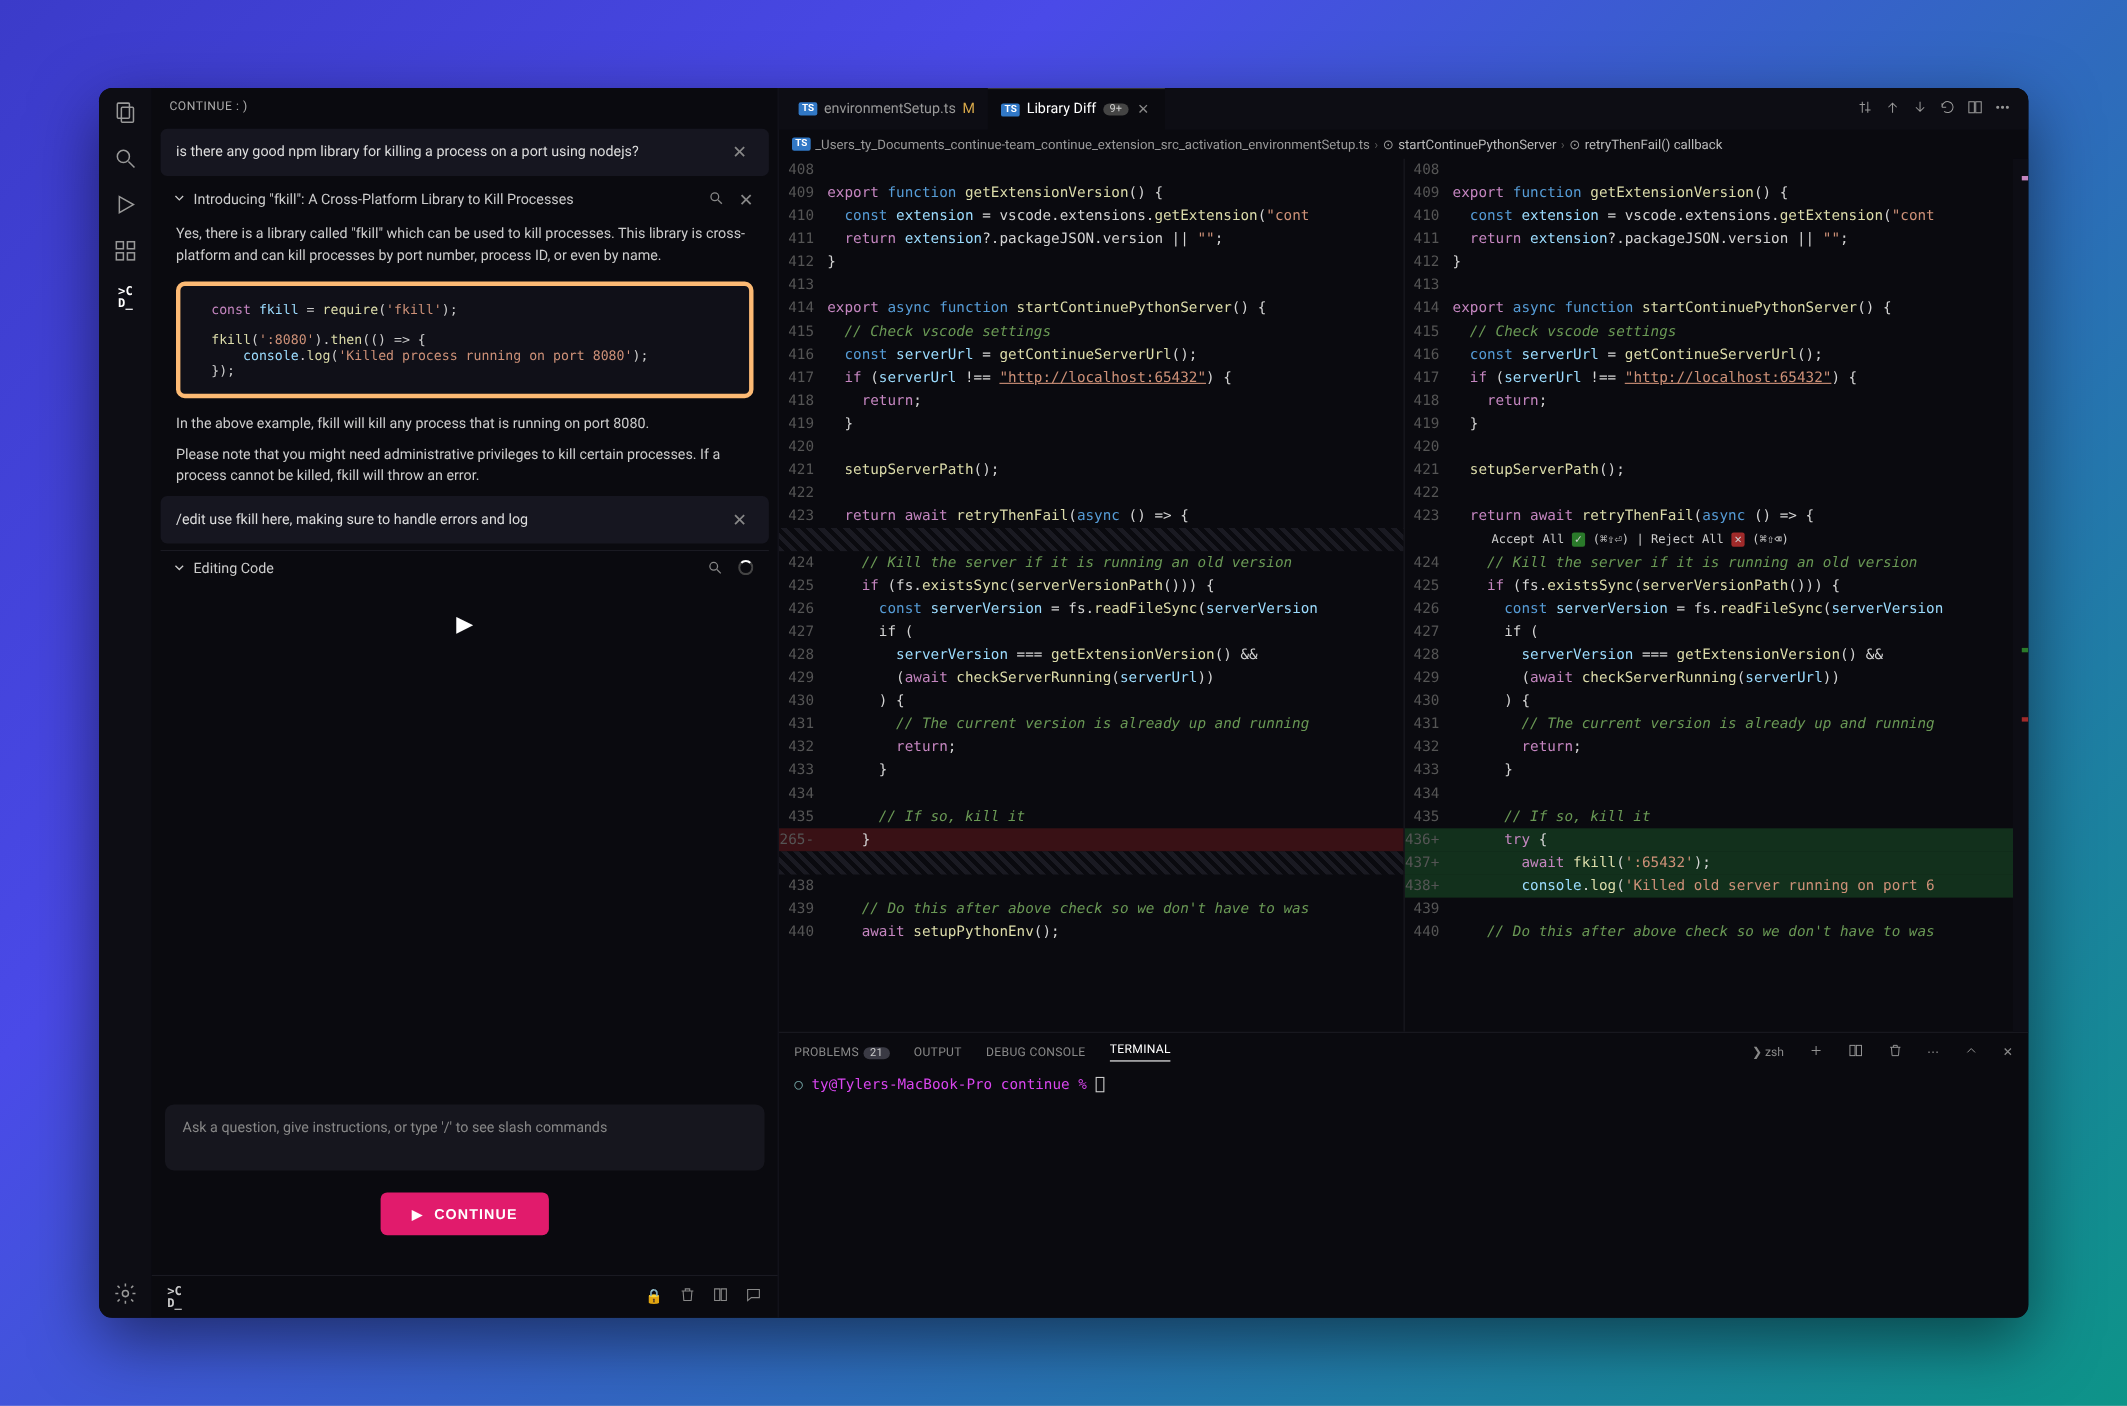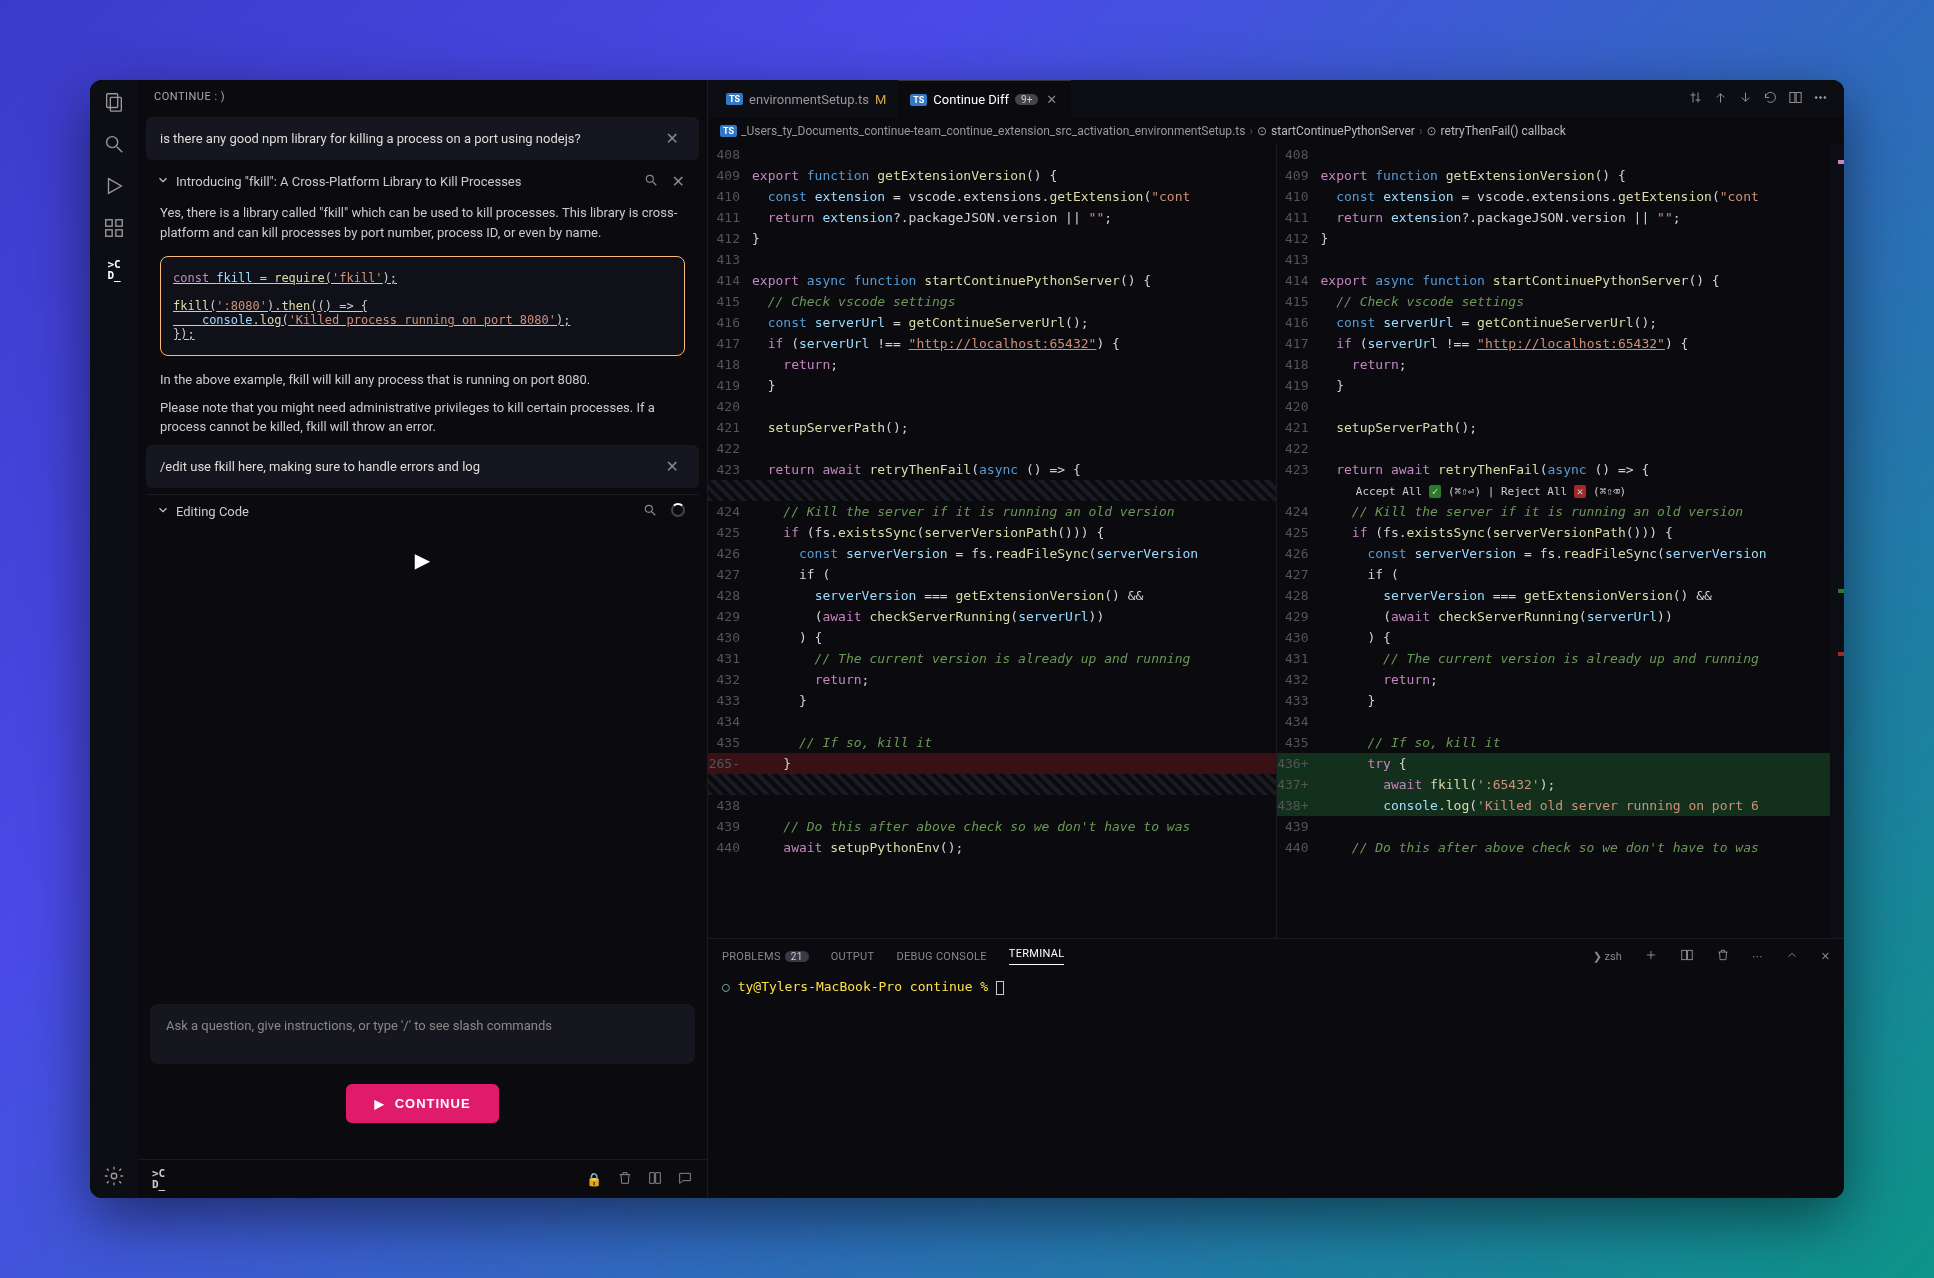--- a/index.html
+++ b/index.html
@@ -53,26 +53,26 @@
   display:flex;align-items:center;gap:6px;
   padding:8px 10px;color:#ccc;font-size:13px;
 }
 .collapse-row .title{flex:1;}
 .collapse-row .ico-s{color:#888;cursor:pointer;padding:0 4px;}
 .collapse-row svg{width:14px;height:14px;stroke:#888;fill:none;stroke-width:2;}
 .chev svg{stroke:#ccc;}
 .assistant{padding:4px 14px;color:#ccc;font-size:13px;line-height:1.5;}
 .codeblock{
   background:#101018;
-  border:1px solid #fdba74;
+  border:4px solid #fdba74;
   border-radius:8px;
-  padding:14px 12px;
+  padding:14px 28px;
   margin:10px 14px;
   font-family:Menlo,Consolas,monospace;
-  font-size:12px;white-space:pre;overflow:hidden;text-decoration:underline;
+  font-size:12px;white-space:pre;overflow:hidden;
 }
 .codeblock .k{color:#c586c0;}
 .codeblock .s{color:#ce9178;}
 .codeblock .f{color:#dcdcaa;}
 .codeblock .v{color:#9cdcfe;}
 .edit-section .collapse-row{border-top:1px solid #1a1a22;margin-top:6px;}
 .spinner{width:14px;height:14px;border:2px solid #444;border-top-color:#fff;border-radius:50%;display:inline-block;}
 .playhead{text-align:center;padding:20px 0;color:#fff;font-size:20px;}
 .input-box{
   background:#16161e;
@@ -140,21 +140,21 @@
 
 .panel{height:260px;border-top:1px solid #1a1a22;display:flex;flex-direction:column;}
 .panel-tabs{display:flex;align-items:center;padding:0 14px;height:34px;gap:22px;font-size:11px;color:#888;}
 .panel-tabs .pt{cursor:pointer;letter-spacing:0.3px;}
 .panel-tabs .pt.active{color:#fff;border-bottom:1px solid #fff;padding-bottom:4px;}
 .panel-tabs .cnt{background:#3a3a44;color:#ccc;border-radius:8px;padding:0 6px;font-size:10px;margin-left:4px;}
 .panel-tabs .sp{flex:1;}
 .panel-tabs svg{width:14px;height:14px;stroke:#999;fill:none;stroke-width:1.5;}
 .panel-tabs .pico{cursor:pointer;}
 .term-body{flex:1;padding:6px 14px;font-family:Menlo,Consolas,monospace;font-size:13px;color:#ccc;}
-.term-body .prompt{color:#fde047;}
+.term-body .prompt{color:#d946ef;}
 .cursor-block{display:inline-block;width:8px;height:14px;border:1px solid #ccc;vertical-align:middle;}
 </style>
 </head>
 <body>
 
 <div class="window">
 
   <div class="activity-bar">
     <div class="ico">
         <svg viewBox="0 0 24 24">
@@ -269,21 +269,21 @@
 
   <div class="main">
     <div class="tabs">
       <div class="tab">
         <span class="ts-badge">TS</span>
         <span>environmentSetup.ts</span>
         <span class="mod">M</span>
       </div>
       <div class="tab active">
         <span class="ts-badge">TS</span>
-        <span>Continue Diff</span>
+        <span>Library Diff</span>
         <span class="badge">9+</span>
         <span class="tab-close">✕</span>
       </div>
       <div class="tab-actions">
         <span><svg viewBox="0 0 24 24">
               <path d="M8 4v16M16 4v16M4 8h8M12 16h8"></path>
             </svg></span>
         <span><svg viewBox="0 0 24 24">
               <path d="M12 20V6M6 12l6-6 6 6"></path>
             </svg></span>

